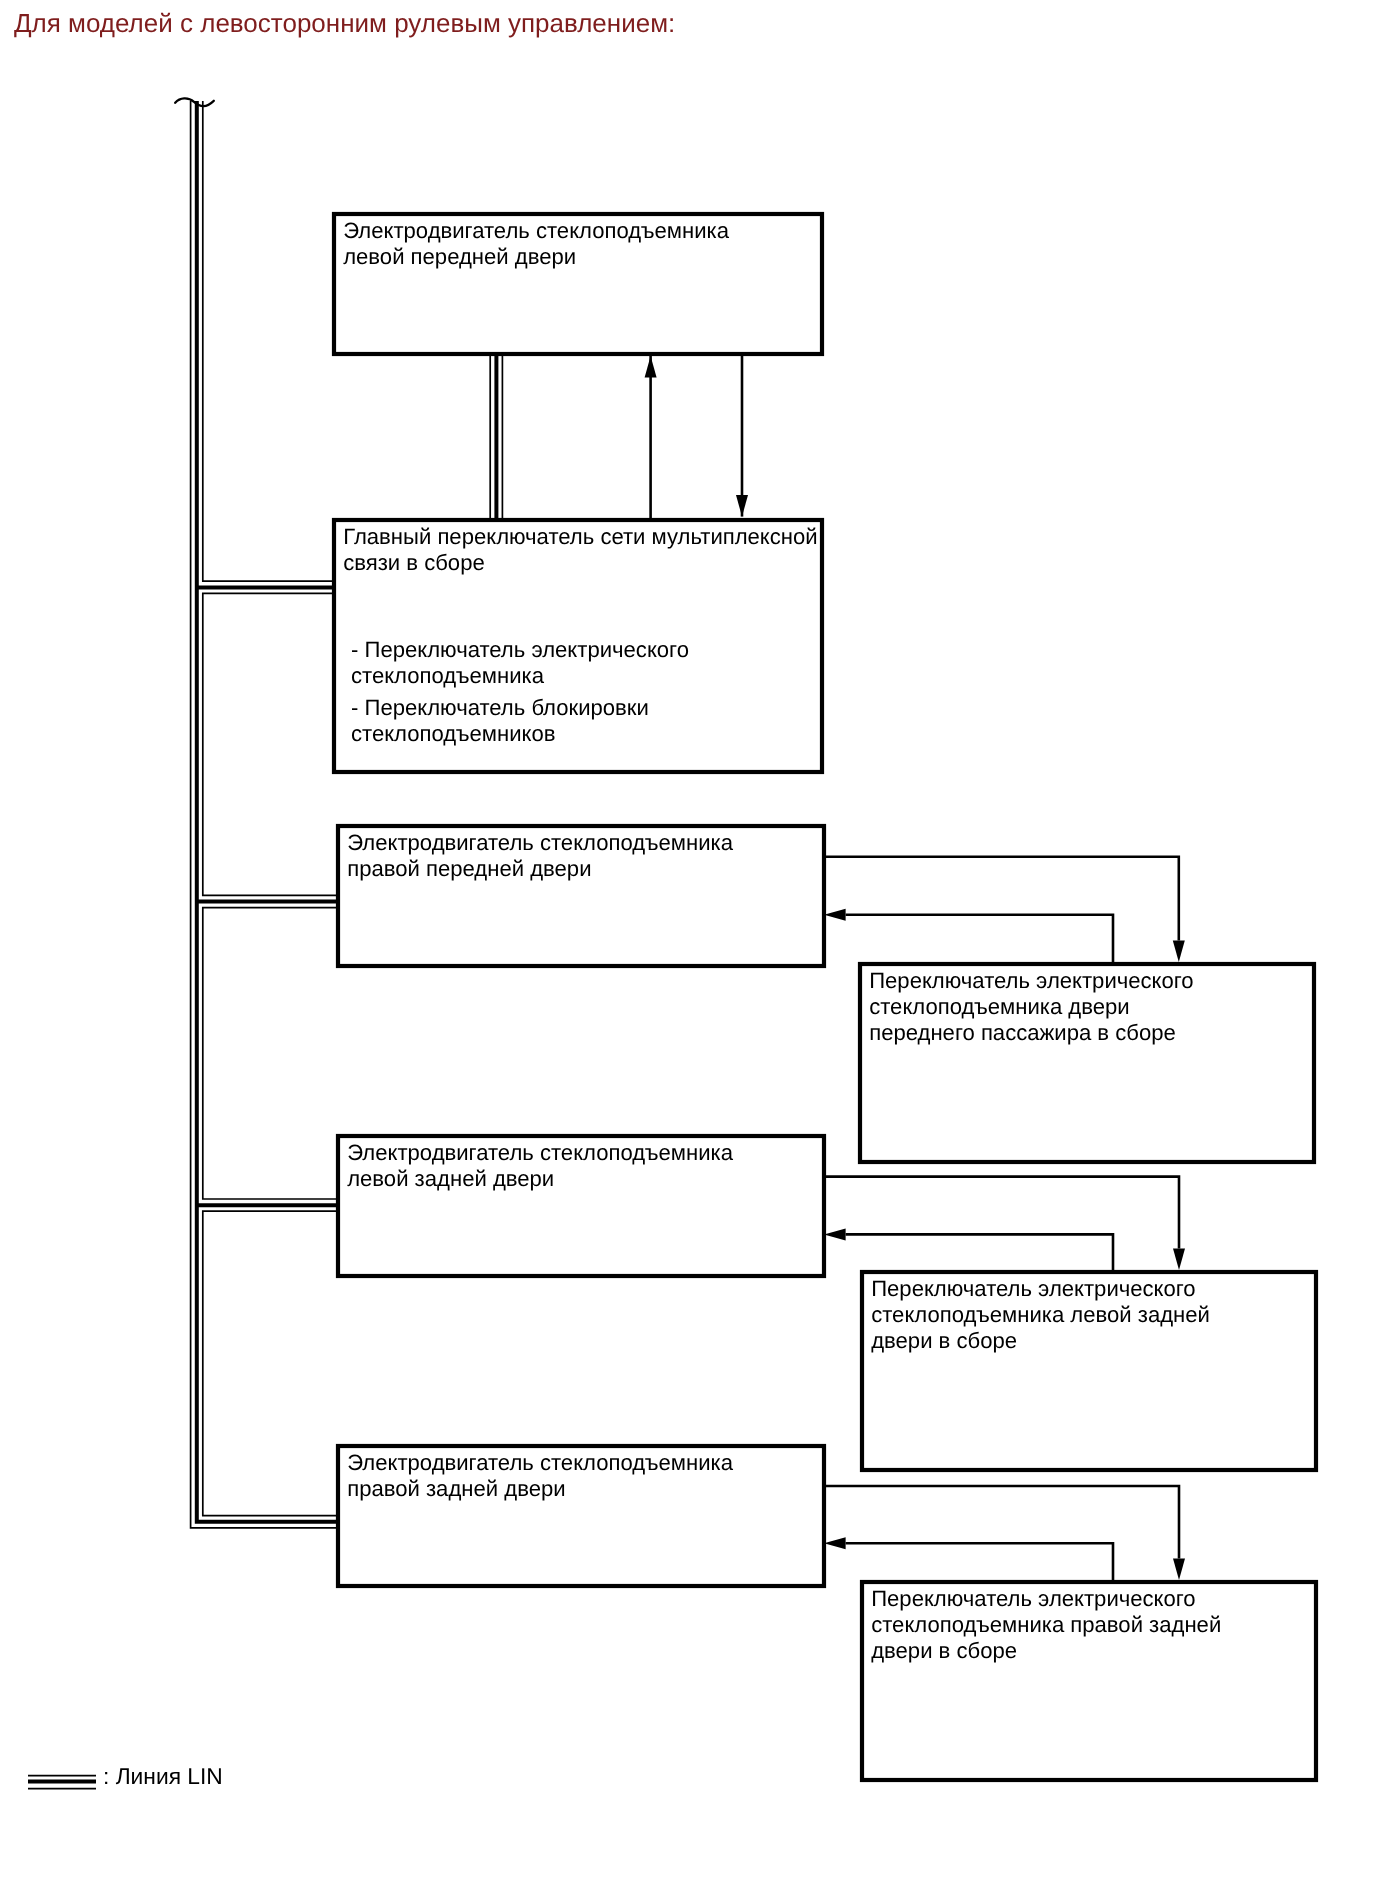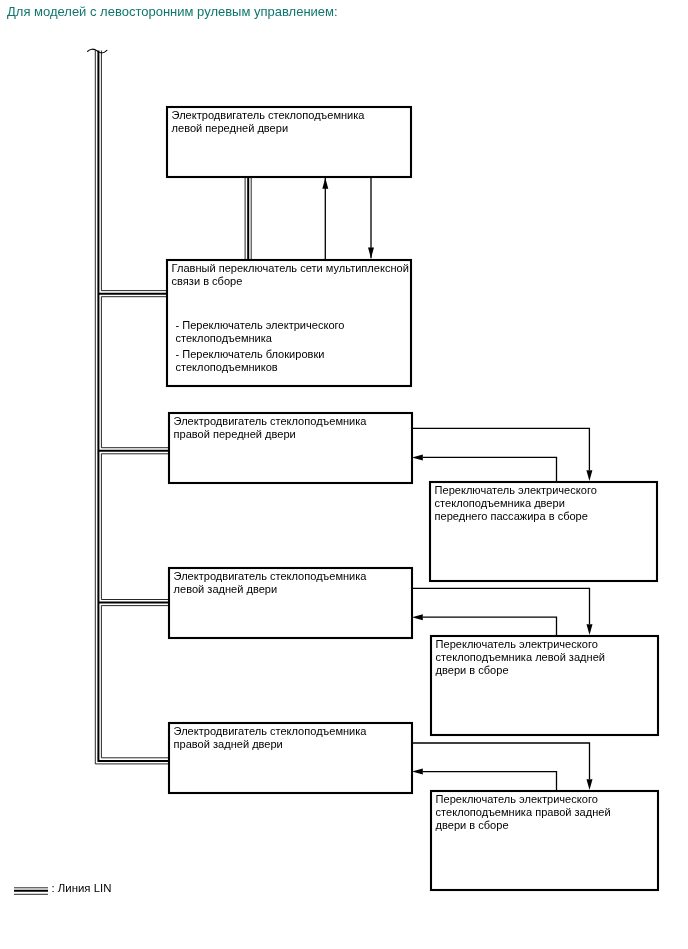--- a/index.html
+++ b/index.html
@@ -2,21 +2,21 @@
 <html><head>
 <meta charset="utf-8">
 <title>LIN communication diagram</title>
 <style>
   html,body{margin:0;padding:0;background:#ffffff;-webkit-font-smoothing:antialiased;}
   body{width:688px;height:949px;position:relative;overflow:hidden;
        font-family:"Liberation Sans",sans-serif;color:#000;}
   svg text{-webkit-font-smoothing:antialiased;}
   #diagram{position:absolute;left:0;top:0;width:688px;height:949px;}
   .heading{position:absolute;left:7px;top:4px;font-size:13.0px;line-height:15px;
-           white-space:nowrap;color:#0f766e;}
+           white-space:nowrap;color:#7f1d1d;}
 </style>
 </head>
 <body>
 
 <div class="heading">Для моделей с левосторонним рулевым управлением:</div>
 
 <svg id="diagram" viewBox="0 0 688 949">
     <g>
       <g>
         <rect x="167" y="107" width="244" height="70" fill="#fff" stroke="#000000" stroke-width="2.1"></rect>

